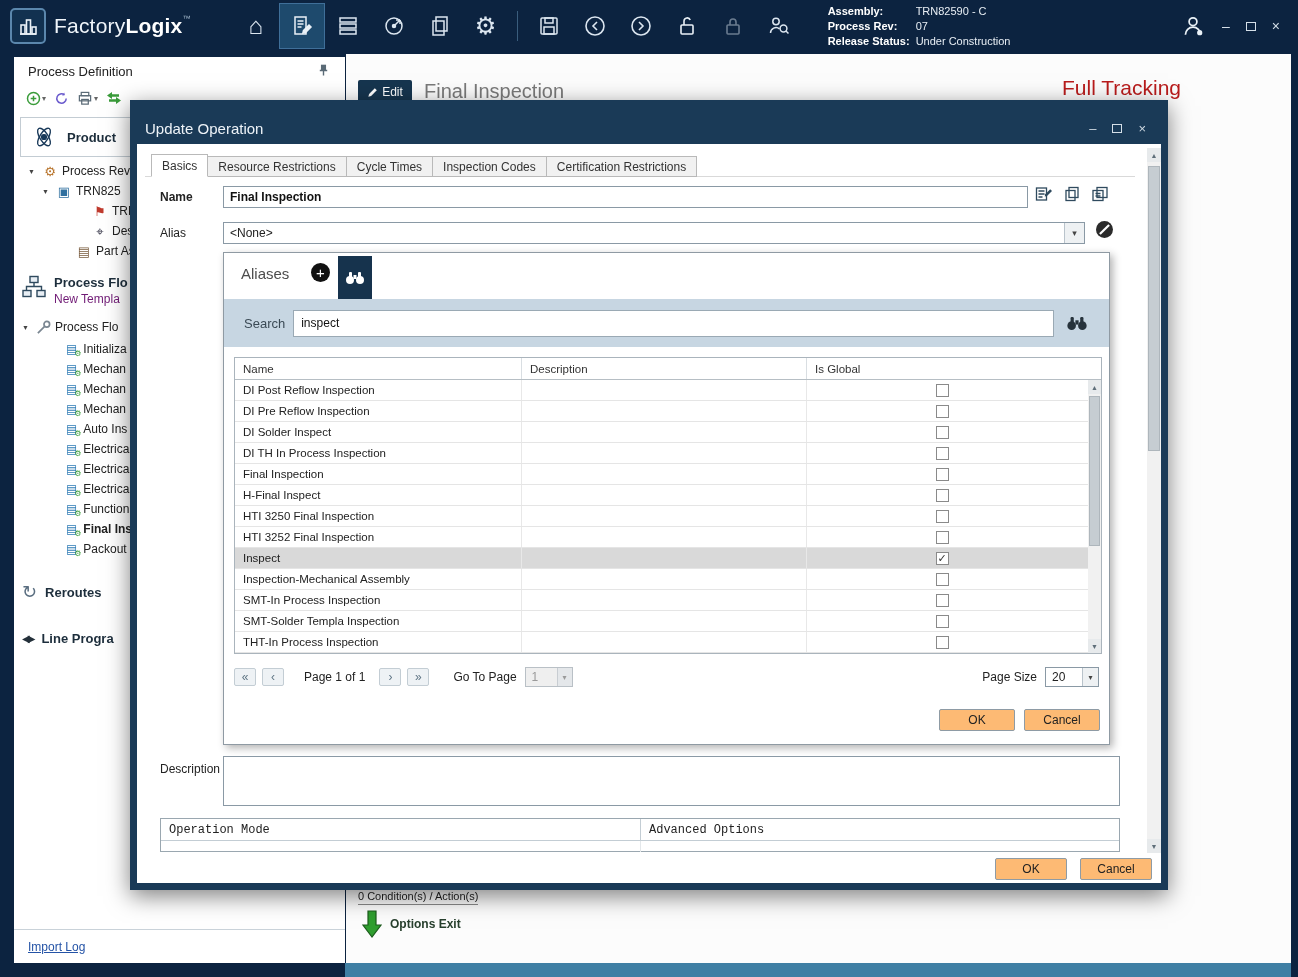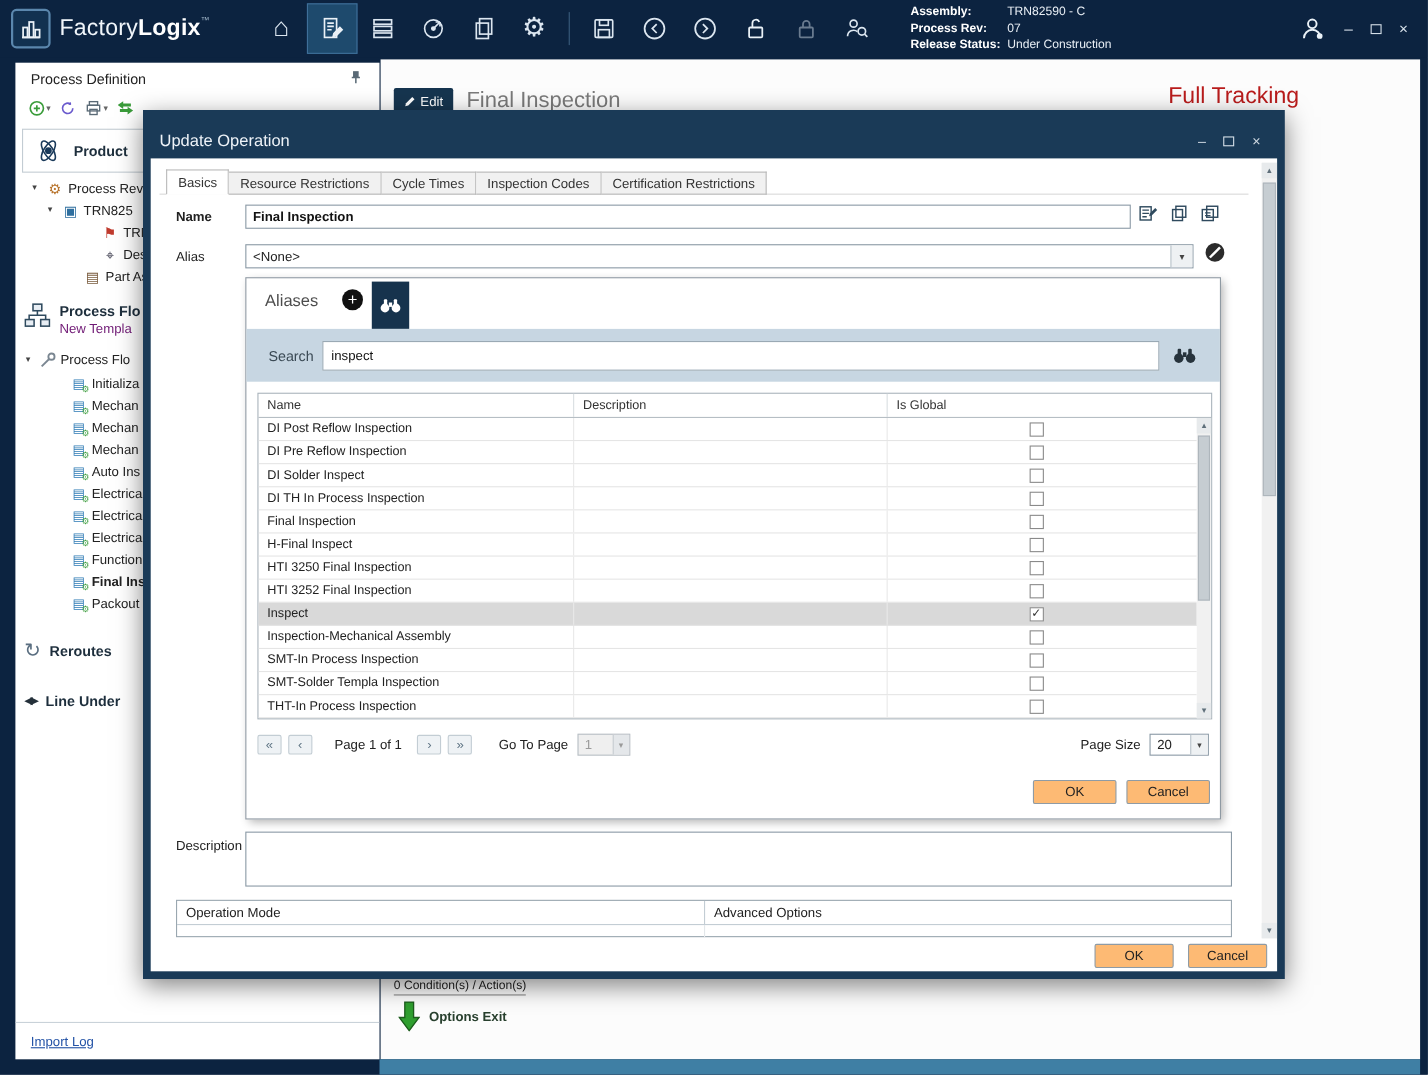--- a/index.html
+++ b/index.html
@@ -131,21 +131,21 @@
   .psize-box .pb{width:16px;height:100%;border-left:1px solid #b9c3cb;background:#eef1f3;display:flex;align-items:center;justify-content:center;font-size:8px;color:#444;cursor:pointer;}
   
   .btn{position:absolute;height:22px;background:#fdba74;border:1px solid #8e9ba5;border-radius:2px;font-size:12px;color:#222;display:flex;align-items:center;justify-content:center;cursor:pointer;}
   .al-ok{left:715px;top:456px;width:76px;}
   .al-cancel{left:800px;top:456px;width:76px;}
   .dlg-ok{left:858px;top:714px;width:72px;}
   .dlg-cancel{left:943px;top:714px;width:72px;}
   
   .desc-area{position:absolute;left:86px;top:612px;width:897px;height:50px;border:1px solid #8a99a5;background:#fff;resize:none;font-family:inherit;}
   .op-table{position:absolute;left:23px;top:674px;width:960px;height:34px;border:1px solid #9aa7b0;}
-  .op-head{display:flex;height:22px;border-bottom:1px solid #c3cdd4;}
+  .op-head{display:flex;height:22px;border-bottom:1px solid #c3cdd4;font-family:Liberation Mono, monospace;}
   .op-cell{display:flex;align-items:center;padding-left:8px;font-size:12px;color:#222;}
   .op-cell.l{width:480px;border-right:1px solid #c3cdd4;}
   .op-stub{height:11px;border-right:1px solid #e3e7ea;width:480px;}
   svg{display:block;}
 </style>
 </head>
 <body>
 
 <div class="topbar">
   <div class="logo-box">
@@ -457,21 +457,21 @@
         </div>
       </div>
 
     <div class="lp-section reroutes-sec">
       <span class="reroute-glyph">↻</span>
       <span>Reroutes</span>
     </div>
 
     <div class="lp-section lineprog-sec">
       <span class="lineprog-glyph">◀▶</span>
-      <span>Line Under</span>
+      <span>Line Progra</span>
     </div>
 
     <div class="import-log">
       <a>Import Log</a>
     </div>
   </aside>
 
   <main class="main-area">
     <div class="edit-btn">
       <svg width="11" height="11" viewBox="0 0 12 12">

